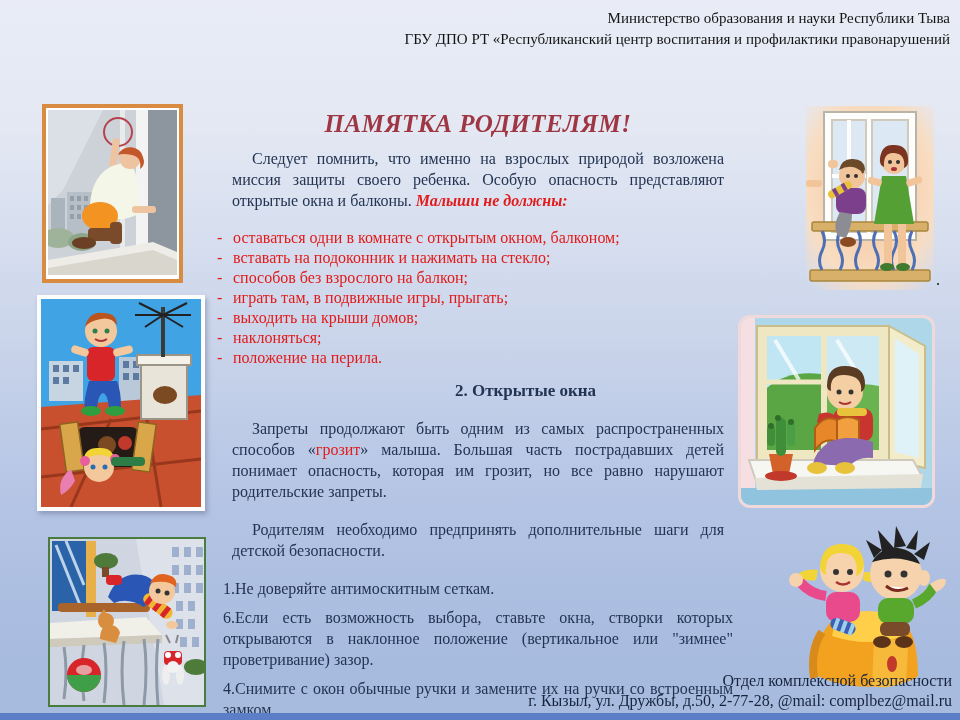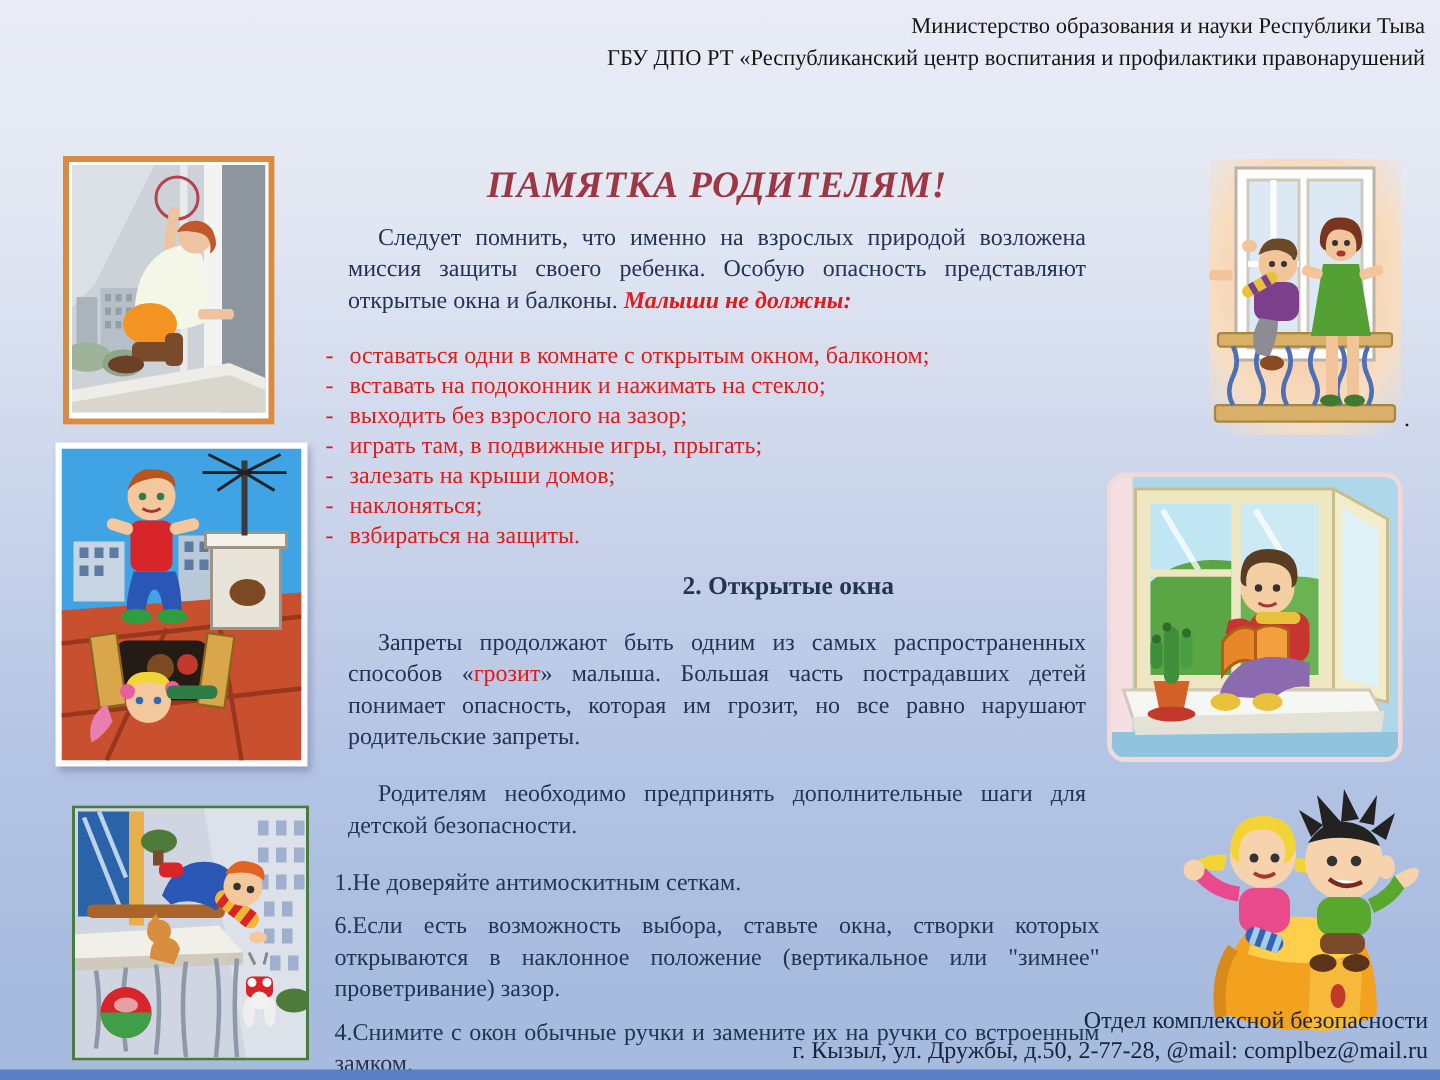--- a/index.html
+++ b/index.html
@@ -71,37 +71,37 @@
       <li>
           <span class="dash">-</span>
           <span>оставаться одни в комнате с открытым окном, балконом;</span>
         </li>
       <li>
           <span class="dash">-</span>
           <span>вставать на подоконник и нажимать на стекло;</span>
         </li>
       <li>
           <span class="dash">-</span>
-          <span>выходить без взрослого на зазор;</span>
+          <span>способов без взрослого на балкон;</span>
         </li>
       <li>
           <span class="dash">-</span>
           <span>играть там, в подвижные игры, прыгать;</span>
         </li>
       <li>
           <span class="dash">-</span>
-          <span>залезать на крыши домов;</span>
+          <span>выходить на крыши домов;</span>
         </li>
       <li>
           <span class="dash">-</span>
           <span>наклоняться;</span>
         </li>
       <li>
           <span class="dash">-</span>
-          <span>взбираться на защиты.</span>
+          <span>положение на перила.</span>
         </li>
     </ul>
 
     <p class="sec-heading sec2-heading">2. Открытые окна</p>
     <p class="para"><span>Запреты продолжают быть одним из самых распространенных способов «</span><span class="red">грозит</span><span>» малыша. Большая часть пострадавших детей понимает опасность, которая им грозит, но все равно нарушают родительские запреты.</span></p>
     <p class="para">Родителям необходимо предпринять дополнительные шаги для детской безопасности.</p>
     <p class="num-item">1.Не доверяйте антимоскитным сеткам.</p>
     <p class="num-item">6.Если есть возможность выбора, ставьте окна, створки которых открываются в наклонное положение (вертикальное или "зимнее" проветривание) зазор.</p>
     <p class="num-item">4.Снимите с окон обычные ручки и замените их на ручки со встроенным замком.</p>
   </div>

